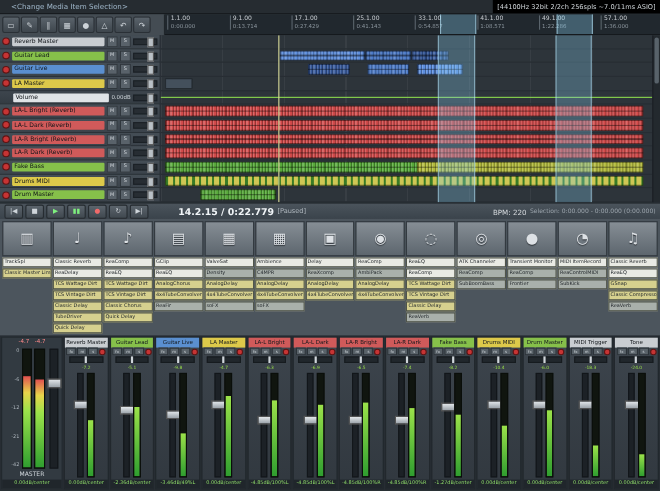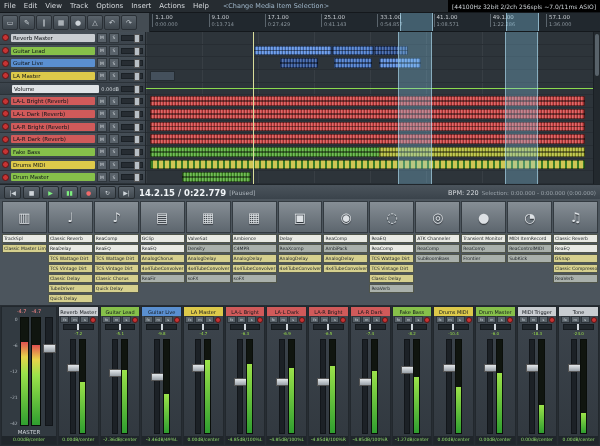--- a/index.html
+++ b/index.html
@@ -62,21 +62,21 @@
 
   
   #transport{position:absolute;top:184px;left:0;right:0;height:15px;
              background:linear-gradient(#4b545c,#39424a);display:flex;align-items:center;gap:3px;
              padding:0 4px;border-top:1px solid #20262b;border-bottom:1px solid #20262b;}
   .tr-btn{height:11px;min-width:13px;background:linear-gradient(#5c656d,#40484f);
           border:1px solid #262c31;border-radius:2px;color:#cfd5da;font-size:6px;
           display:flex;align-items:center;justify-content:center;padding:0 1px;}
   .tr-btn.active{color:#7ef07e;}
   .tr-btn.record{color:#f06a6a;}
-  #tr-pos{font-size:8.5px;font-weight:bold;color:#f0f4f7;margin-left:1px;white-space:nowrap;}
+  #tr-pos{font-size:8.5px;font-weight:bold;color:#f0f4f7;margin-left:24px;white-space:nowrap;}
   #tr-status{font-size:6px;color:#aeb6bd;}
   #tr-bpm{margin-left:auto;font-size:6.5px;color:#d6dade;white-space:nowrap;}
   #tr-sel{font-size:5.5px;color:#9aa3ab;white-space:nowrap;}
 
   
   #rack{position:absolute;top:199px;left:0;right:0;height:106px;background:#4c555d;
         display:flex;gap:1px;padding:2px;box-sizing:border-box;}
   .rack-col{flex:1;display:flex;flex-direction:column;gap:1px;min-width:0;}
   .rack-icon{height:30px;flex:none;background:linear-gradient(#868e95,#5d666e);
              border:1px solid #333a40;display:flex;align-items:center;justify-content:center;
@@ -121,21 +121,20 @@
            background:linear-gradient(to top,#2f9e2f,#9be24a);}
   .ch-db{height:8px;flex:none;font-size:4.5px;color:#8fdc6a;text-align:center;line-height:8px;
          background:#20262b;overflow:hidden;white-space:nowrap;}
 </style>
 </head>
 <body>
 
 <div id="app">
 
   <div id="menubar">
-    <span id="menu-items"><span class="menu-item">File</span><span class="menu-item">Edit</span><span class="menu-item">View</span><span class="menu-item">Track</span><span class="menu-item">Options</span><span class="menu-item">Insert</span><span class="menu-item">Actions</span><span class="menu-item">Help</span></span>
     <span id="menubar-status">&lt;Change Media Item Selection&gt;</span>
     <span id="audio-info">[44100Hz 32bit 2/2ch 256spls ~7.0/11ms ASIO]</span>
   </div>
 
   <div id="topbar">
     <div id="toolbar">
         <div class="tool-btn">▭</div>
         <div class="tool-btn">✎</div>
         <div class="tool-btn">∥</div>
         <div class="tool-btn">▦</div>

